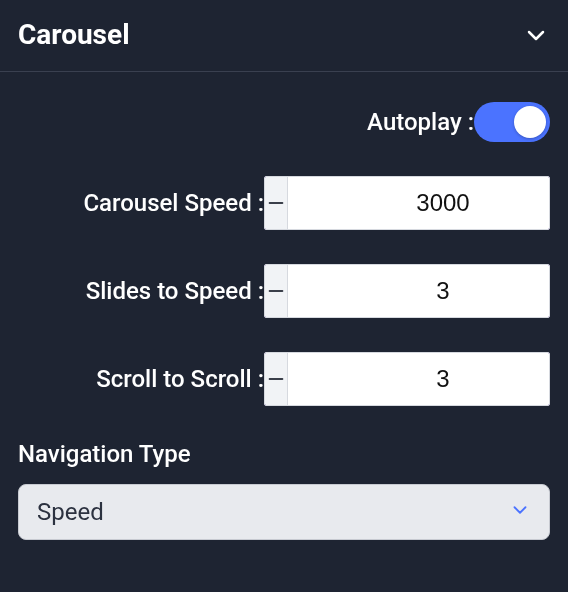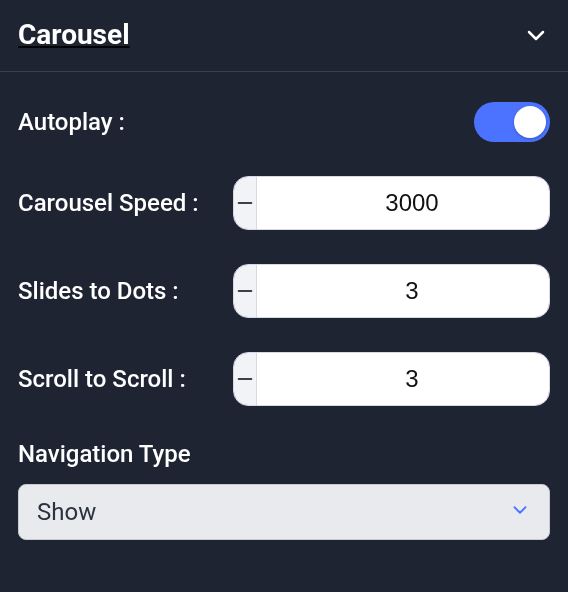--- a/index.html
+++ b/index.html
@@ -13,42 +13,41 @@
   .panel {
     width: 100%;
     height: 100%;
   }
   .panel-header {
     display: flex;
     justify-content: space-between;
     align-items: center;
     padding: 18px 18px 20px 18px;
     border-bottom: 1px solid #3a4050;
-    text-decoration: underline;
   }
   .panel-title {
     color: #ffffff;
     font-size: 28px;
     font-weight: 700;
   }
   .chevron {
     width: 28px;
     height: 28px;
     display: flex;
     align-items: center;
     justify-content: center;
     cursor: pointer;
   }
   .chevron svg { stroke: #ffffff; }
   .panel-body {
     padding: 30px 18px 18px 18px;
   }
   .row {
     display: flex;
-    justify-content: space-between;
+    justify-content: flex-end;
     align-items: center;
     margin-bottom: 34px;
   }
   .label {
     color: #ffffff;
     font-size: 24px;
     font-weight: 500;
   }
   
   .toggle {
@@ -65,23 +64,23 @@
     top: 4px;
     width: 32px;
     height: 32px;
     background: #ffffff;
     border-radius: 50%;
     box-shadow: 0 1px 3px rgba(0,0,0,0.25);
   }
   
   .stepper {
     display: flex;
-    width: 317px;
+    width: 286px;
     height: 54px;
-    border-radius: 15px;
+    border-radius: 2px;
     overflow: hidden;
     border: 1px solid #d6d9df;
     background: #4c1d95;
   }
   .stepper button {
     width: 64px;
     background: #f1f3f6;
     border: none;
     display: flex;
     align-items: center;
@@ -156,21 +155,21 @@
           <svg width="22" height="22" viewBox="0 0 24 24" fill="none" stroke-width="2" stroke-linecap="round">
               <line x1="5" y1="12" x2="19" y2="12"></line>
             </svg>
         </button>
         <input type="text" value="3000" style="">
 
       </div>
     </div>
 
     <div class="row">
-      <span class="label">Slides to Dots :</span>
+      <span class="label">Slides to Speed :</span>
       <div class="stepper">
         <button>
           <svg width="22" height="22" viewBox="0 0 24 24" fill="none" stroke-width="2" stroke-linecap="round">
               <line x1="5" y1="12" x2="19" y2="12"></line>
             </svg>
         </button>
         <input type="text" value="3" style="">
 
       </div>
     </div>
@@ -184,21 +183,21 @@
             </svg>
         </button>
         <input type="text" value="3" style="">
 
       </div>
     </div>
 
     <div class="field-block">
       <span class="field-label">Navigation Type</span>
       <div class="select">
-        <span class="select-value">Show</span>
+        <span class="select-value">Speed</span>
         <span class="select-caret">
           <svg width="22" height="22" viewBox="0 0 24 24" fill="none" stroke-width="2" stroke-linecap="round" stroke-linejoin="round">
               <polyline points="6 9 12 15 18 9"></polyline>
             </svg>
         </span>
       </div>
     </div>
 
   </div>
 </div>

